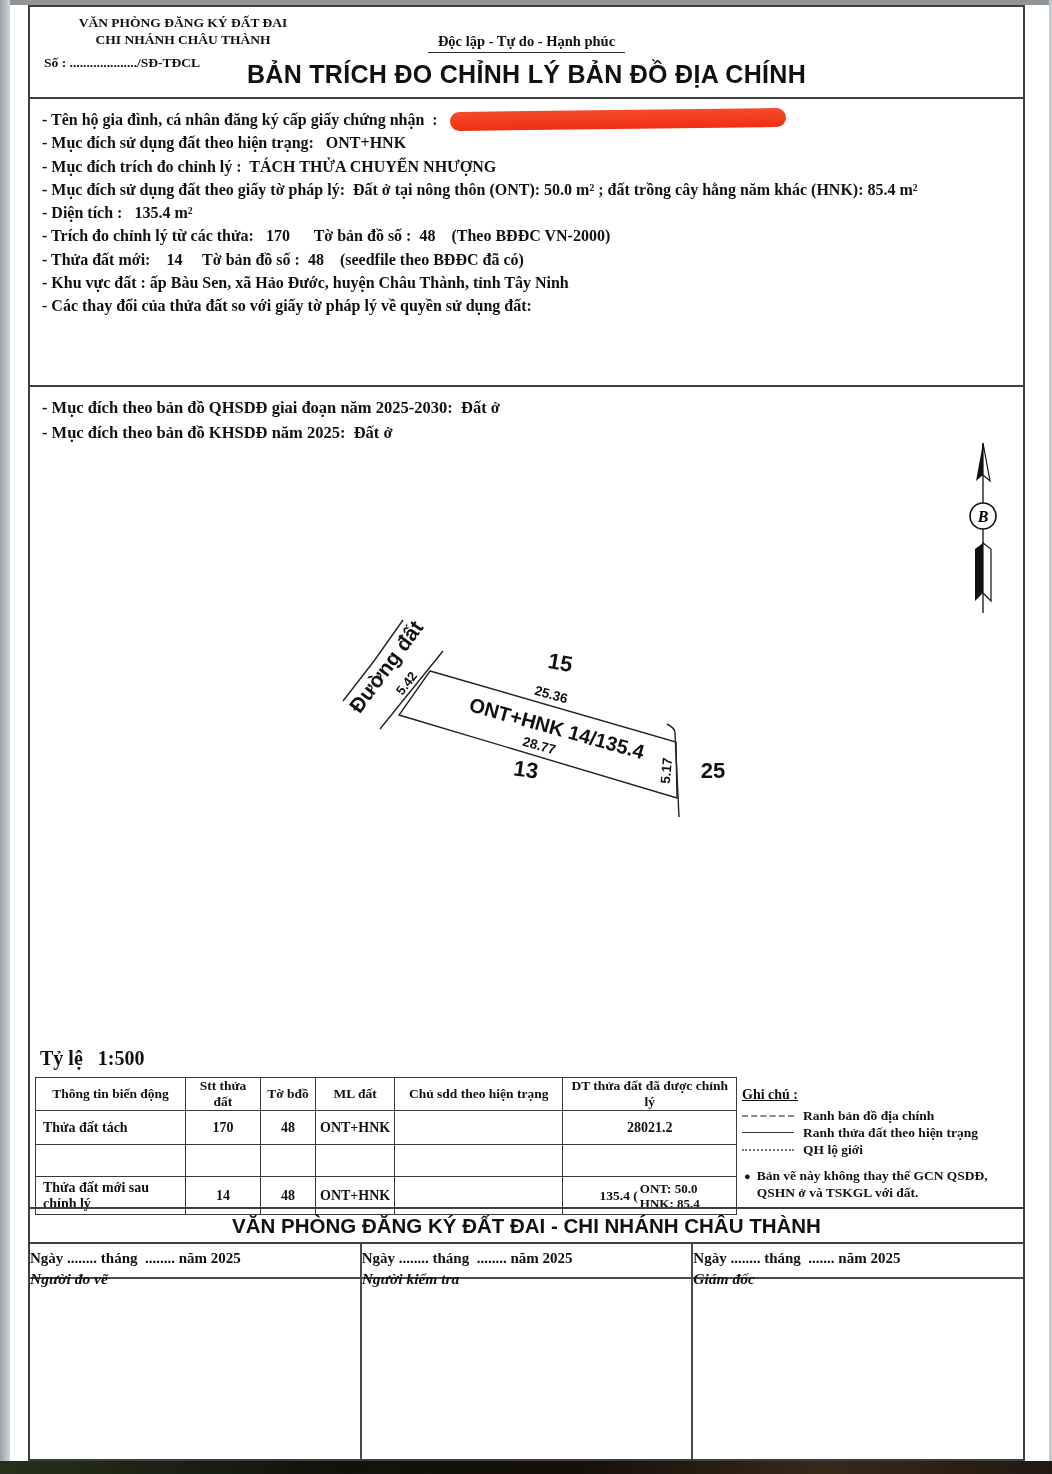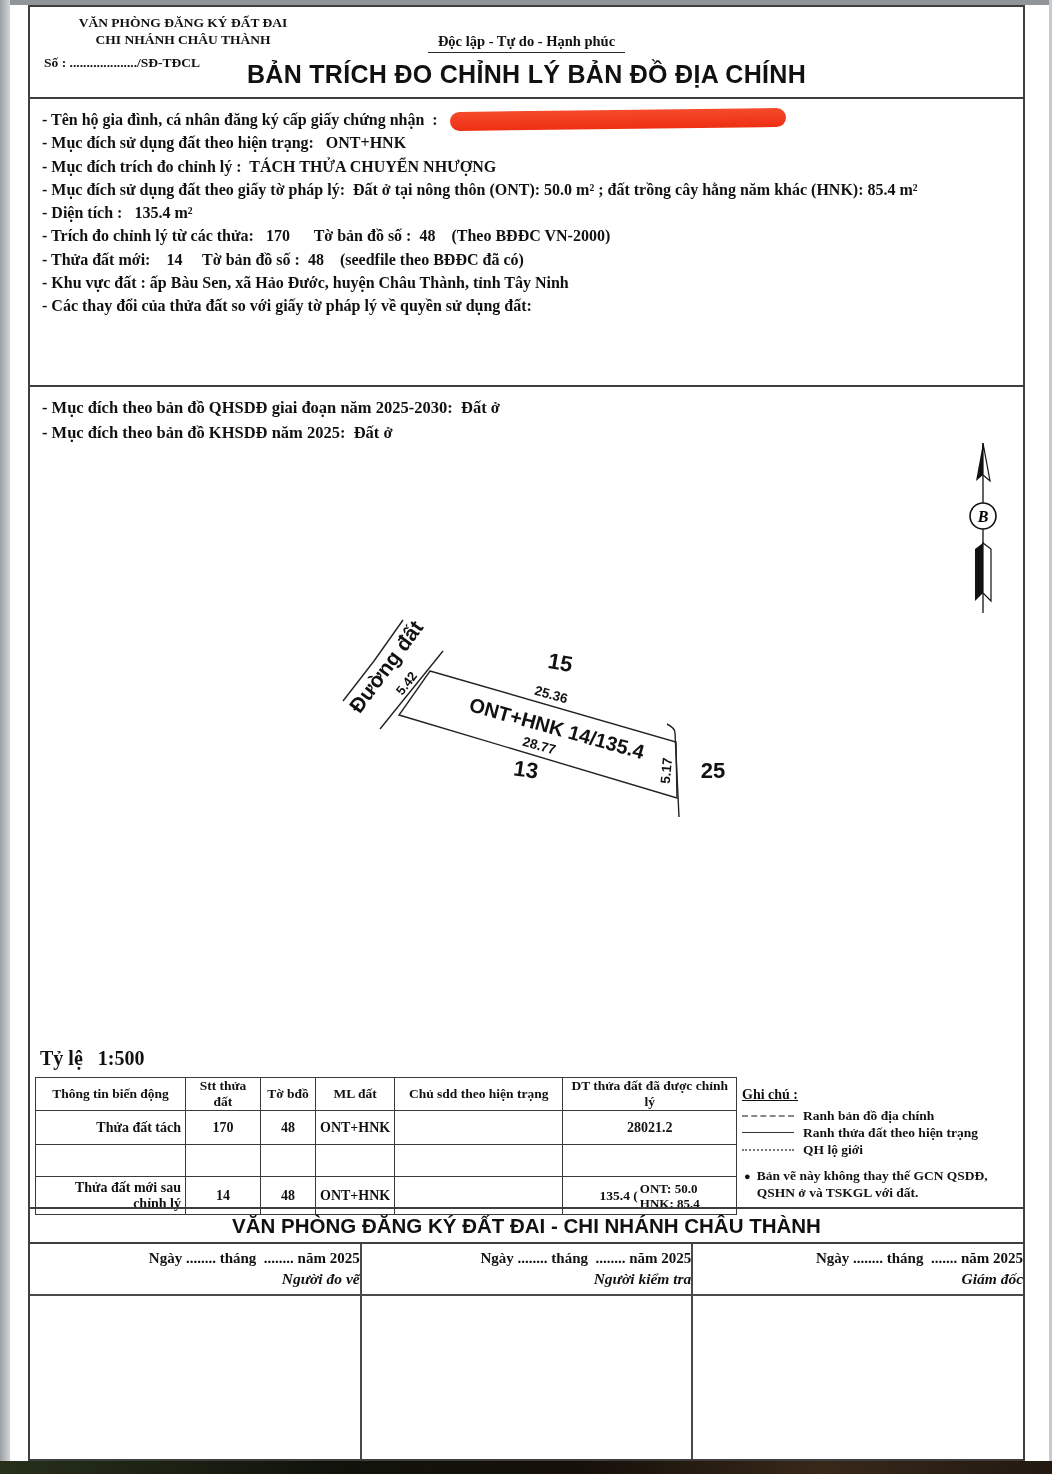--- a/index.html
+++ b/index.html
@@ -48,21 +48,21 @@
   .sketch{position:absolute;left:300px;top:222px;}
   .sketch text{font-family:"Liberation Sans","DejaVu Sans",sans-serif;font-weight:bold;fill:#111;}
   .sketch .ln{stroke:#222;stroke-width:1.4;fill:none;}
   .scale{position:absolute;left:10px;top:660px;font-weight:bold;font-size:20px;white-space:pre;}
 
   
   .chg-table{position:absolute;left:5px;top:690px;border-collapse:collapse;table-layout:fixed;}
   .chg-table th,.chg-table td{border:1.6px solid #3a3a3a;font-weight:bold;padding:0 4px;box-sizing:border-box;}
   .chg-table th{font-size:13.5px;height:32px;text-align:center;}
   .chg-table td{font-size:14px;text-align:center;}
-  .chg-table td.c0{text-align:right;padding-left:7px;}
+  .chg-table td.c0{text-align:left;padding-left:7px;}
   .row-1 td{height:34px;}
   .row-2 td{height:32px;}
   .row-3 td{height:38px;}
   .dt-cell{white-space:nowrap;}
   .dt-wrap{display:inline-flex;align-items:center;justify-content:center;gap:2px;font-size:13.5px;}
   .dt-stack{display:inline-flex;flex-direction:column;text-align:left;font-size:13px;line-height:15px;}
 
   
   .legend{position:absolute;left:712px;top:700px;width:282px;}
   .legend-title{font-weight:bold;font-size:14px;text-decoration:underline;margin-bottom:4px;}
@@ -74,21 +74,21 @@
   .legend-label{font-weight:bold;font-size:13.5px;}
   .legend-note{display:flex;margin-top:9px;font-weight:bold;font-size:13.5px;line-height:17px;}
   .legend-bullet{font-size:11px;margin:1px 6px 0 2px;}
 
   
   .sign-title{height:35px;border-bottom:2px solid #3f3f3f;text-align:center;box-sizing:border-box;padding-top:5px;
     font-family:"Liberation Sans","DejaVu Sans",sans-serif;font-weight:bold;font-size:20.5px;}
   .sign-cols{flex:1;display:flex;}
   .sign-col{flex:1;display:flex;flex-direction:column;}
   .sign-col+.sign-col{border-left:2px solid #4a4a4a;}
-  .date-block{height:52px;box-sizing:border-box;border-bottom:2px solid #4a4a4a;text-align:right;padding-top:6px;}
+  .date-block{height:35px;box-sizing:border-box;border-bottom:2px solid #4a4a4a;text-align:left;padding-top:6px;}
   .date-line{font-weight:bold;font-size:15px;white-space:pre;}
   .role-line{font-weight:bold;font-style:italic;font-size:15.5px;margin-top:3px;}
   .sign-space{flex:1;}
 </style>
 </head>
 <body>
 
 <div class="edge-top"></div>
 <div class="edge-left"></div>
 <div class="edge-right"></div>

